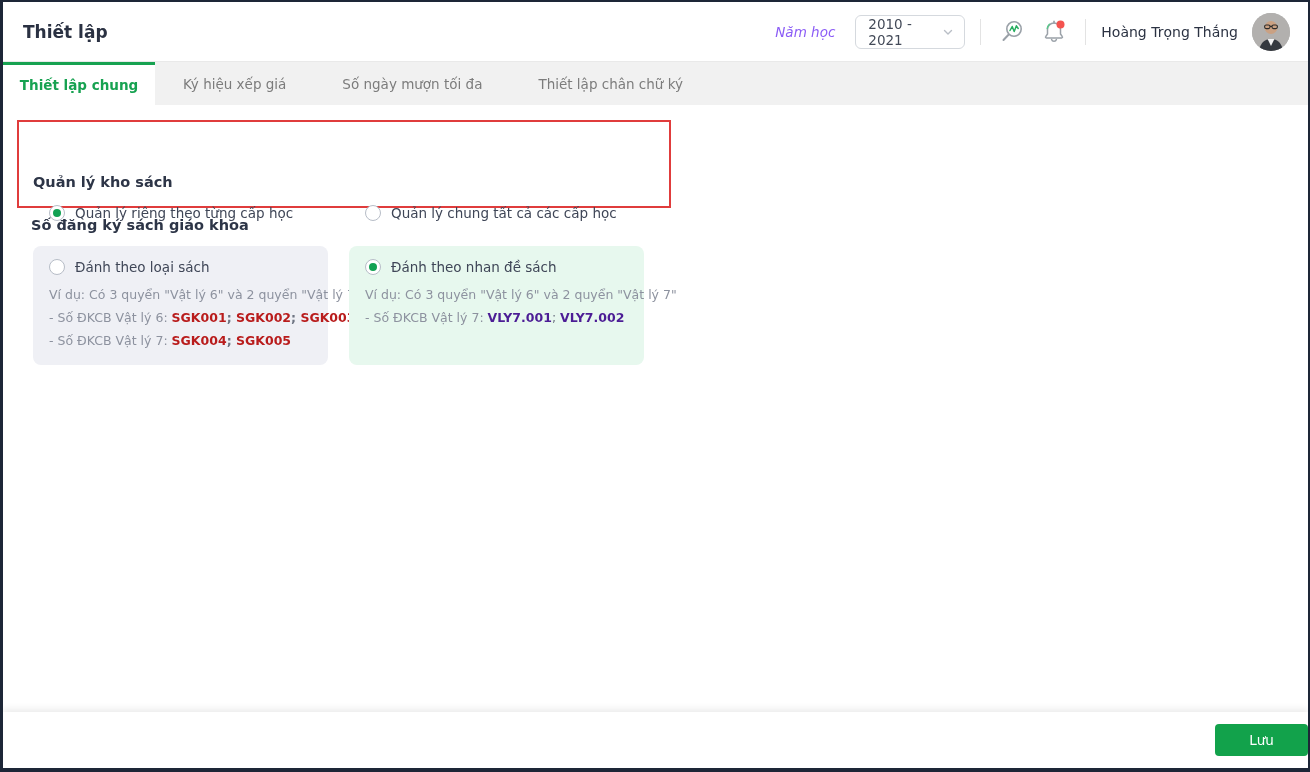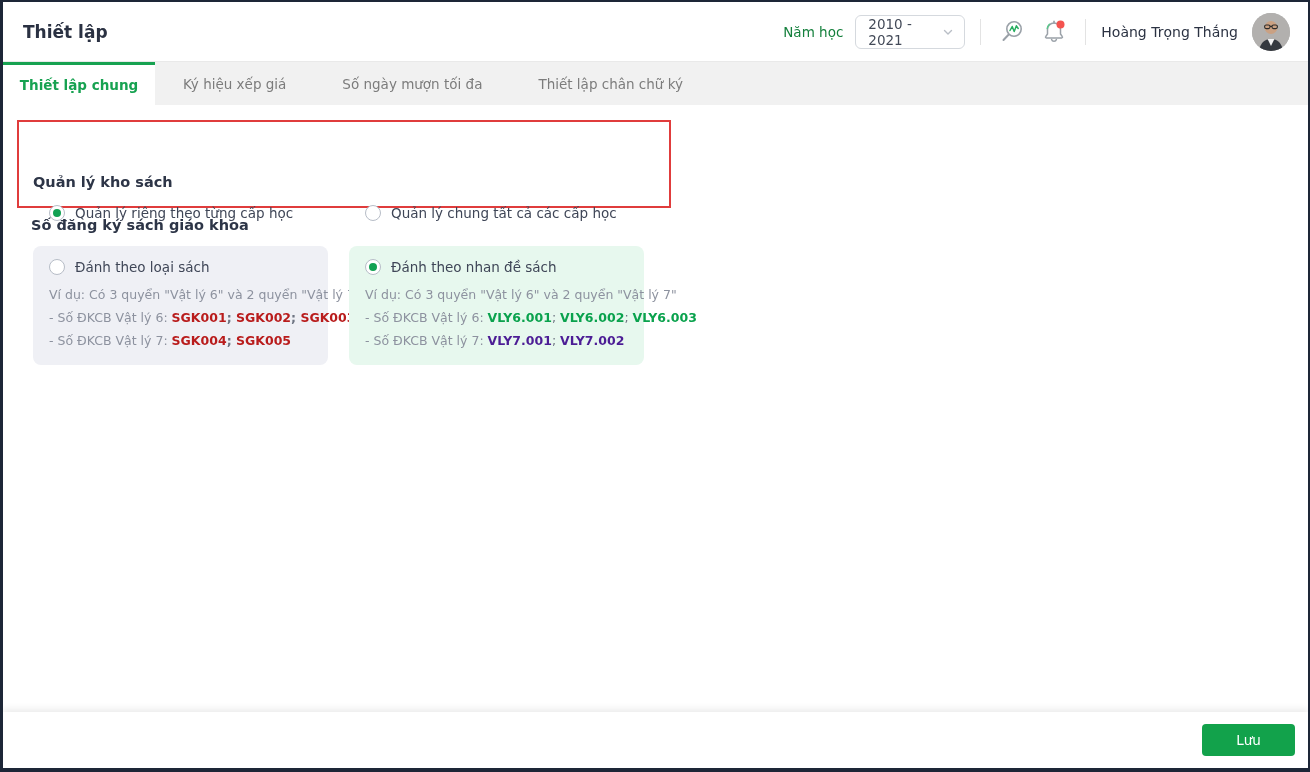--- a/index.html
+++ b/index.html
@@ -12,21 +12,21 @@
     background:#fff; display:flex; flex-direction:column; overflow:hidden;
   }
 
   
   .app-header {
     height:60px; flex:0 0 60px; display:flex; align-items:center;
     padding:0 18px 0 20px; border-bottom:1px solid #e9e9e9; background:#fff;
   }
   .page-title { font-size:17px; font-weight:600; color:#2a3142; }
   .header-right { margin-left:auto; display:flex; align-items:center; }
-  .year-label { font-size:13.5px; color:#15803d; margin-right:12px; }
+  .year-label { font-size:13.5px; color:#8b5cf6; margin-right:20px;font-style:italic; }
   .year-select {
     width:110px; height:34px; border:1px solid #d5d9de; border-radius:6px;
     display:flex; align-items:center; padding:0 10px 0 12px; cursor:pointer;
     color:#434a58; font-size:13.5px; background:#fff;
   }
   .year-select .chev { margin-left:auto; display:flex; }
   .vdiv { width:1px; height:26px; background:#e3e3e3; margin:0 15px; }
   .hicon { width:32px; height:32px; display:flex; align-items:center; justify-content:center; cursor:pointer; }
   .hicon + .hicon { margin-left:10px; }
   .user-name { font-size:14px; color:#2b3242; margin:0 14px 0 0; cursor:pointer; white-space:nowrap; }
@@ -78,21 +78,21 @@
   .ex { font-size:12.5px; line-height:21px; color:#8d929f; margin-top:9px; white-space:nowrap; }
   .ex.tight { margin-top:2px; }
   .code-dark  { font-weight:700; color:#b91c1c; }
   .code-green { font-weight:700; color:#0aa24d; }
   .code-blue  { font-weight:700; color:#4c1d95; }
   .sep { color:#6e7482; }
 
   
   .app-footer {
     height:56px; flex:0 0 56px; background:#fff; display:flex; align-items:center;
-    justify-content:flex-end; padding-right:13px;
+    justify-content:flex-end; 
     box-shadow:0 -3px 7px rgba(0,0,0,0.08); position:relative; z-index:2;
   }
   .save-button {
     width:93px; height:32px; background:#12a24b; color:#fff; border:none;
     border-radius:4px; font-size:13.5px; font-family:inherit; cursor:pointer;
   }
 </style>
 </head>
 <body>
 
@@ -184,23 +184,20 @@
         </div>
       </div>
 
       <div class="card green">
         <div class="card-head">
           <span class="radio checked"></span>
           <span class="radio-label">Đánh theo nhan đề sách</span>
         </div>
         <div class="ex">Ví dụ: Có 3 quyển "Vật lý 6" và 2 quyển "Vật lý 7"</div>
         <div class="ex tight">
-          <span>- Số ĐKCB Vật lý 6: </span><span class="code-green">VLY6.001</span><span class="sep">; </span><span class="code-green">VLY6.002</span><span class="sep">; </span><span class="code-green">VLY6.003</span>
-        </div>
-        <div class="ex tight">
           <span>- Số ĐKCB Vật lý 7: </span><span class="code-blue">VLY7.001</span><span class="sep">; </span><span class="code-blue">VLY7.002</span>
         </div>
       </div>
 
     </div>
   </main>
 
   <footer class="app-footer">
     <button class="save-button">Lưu</button>
   </footer>

